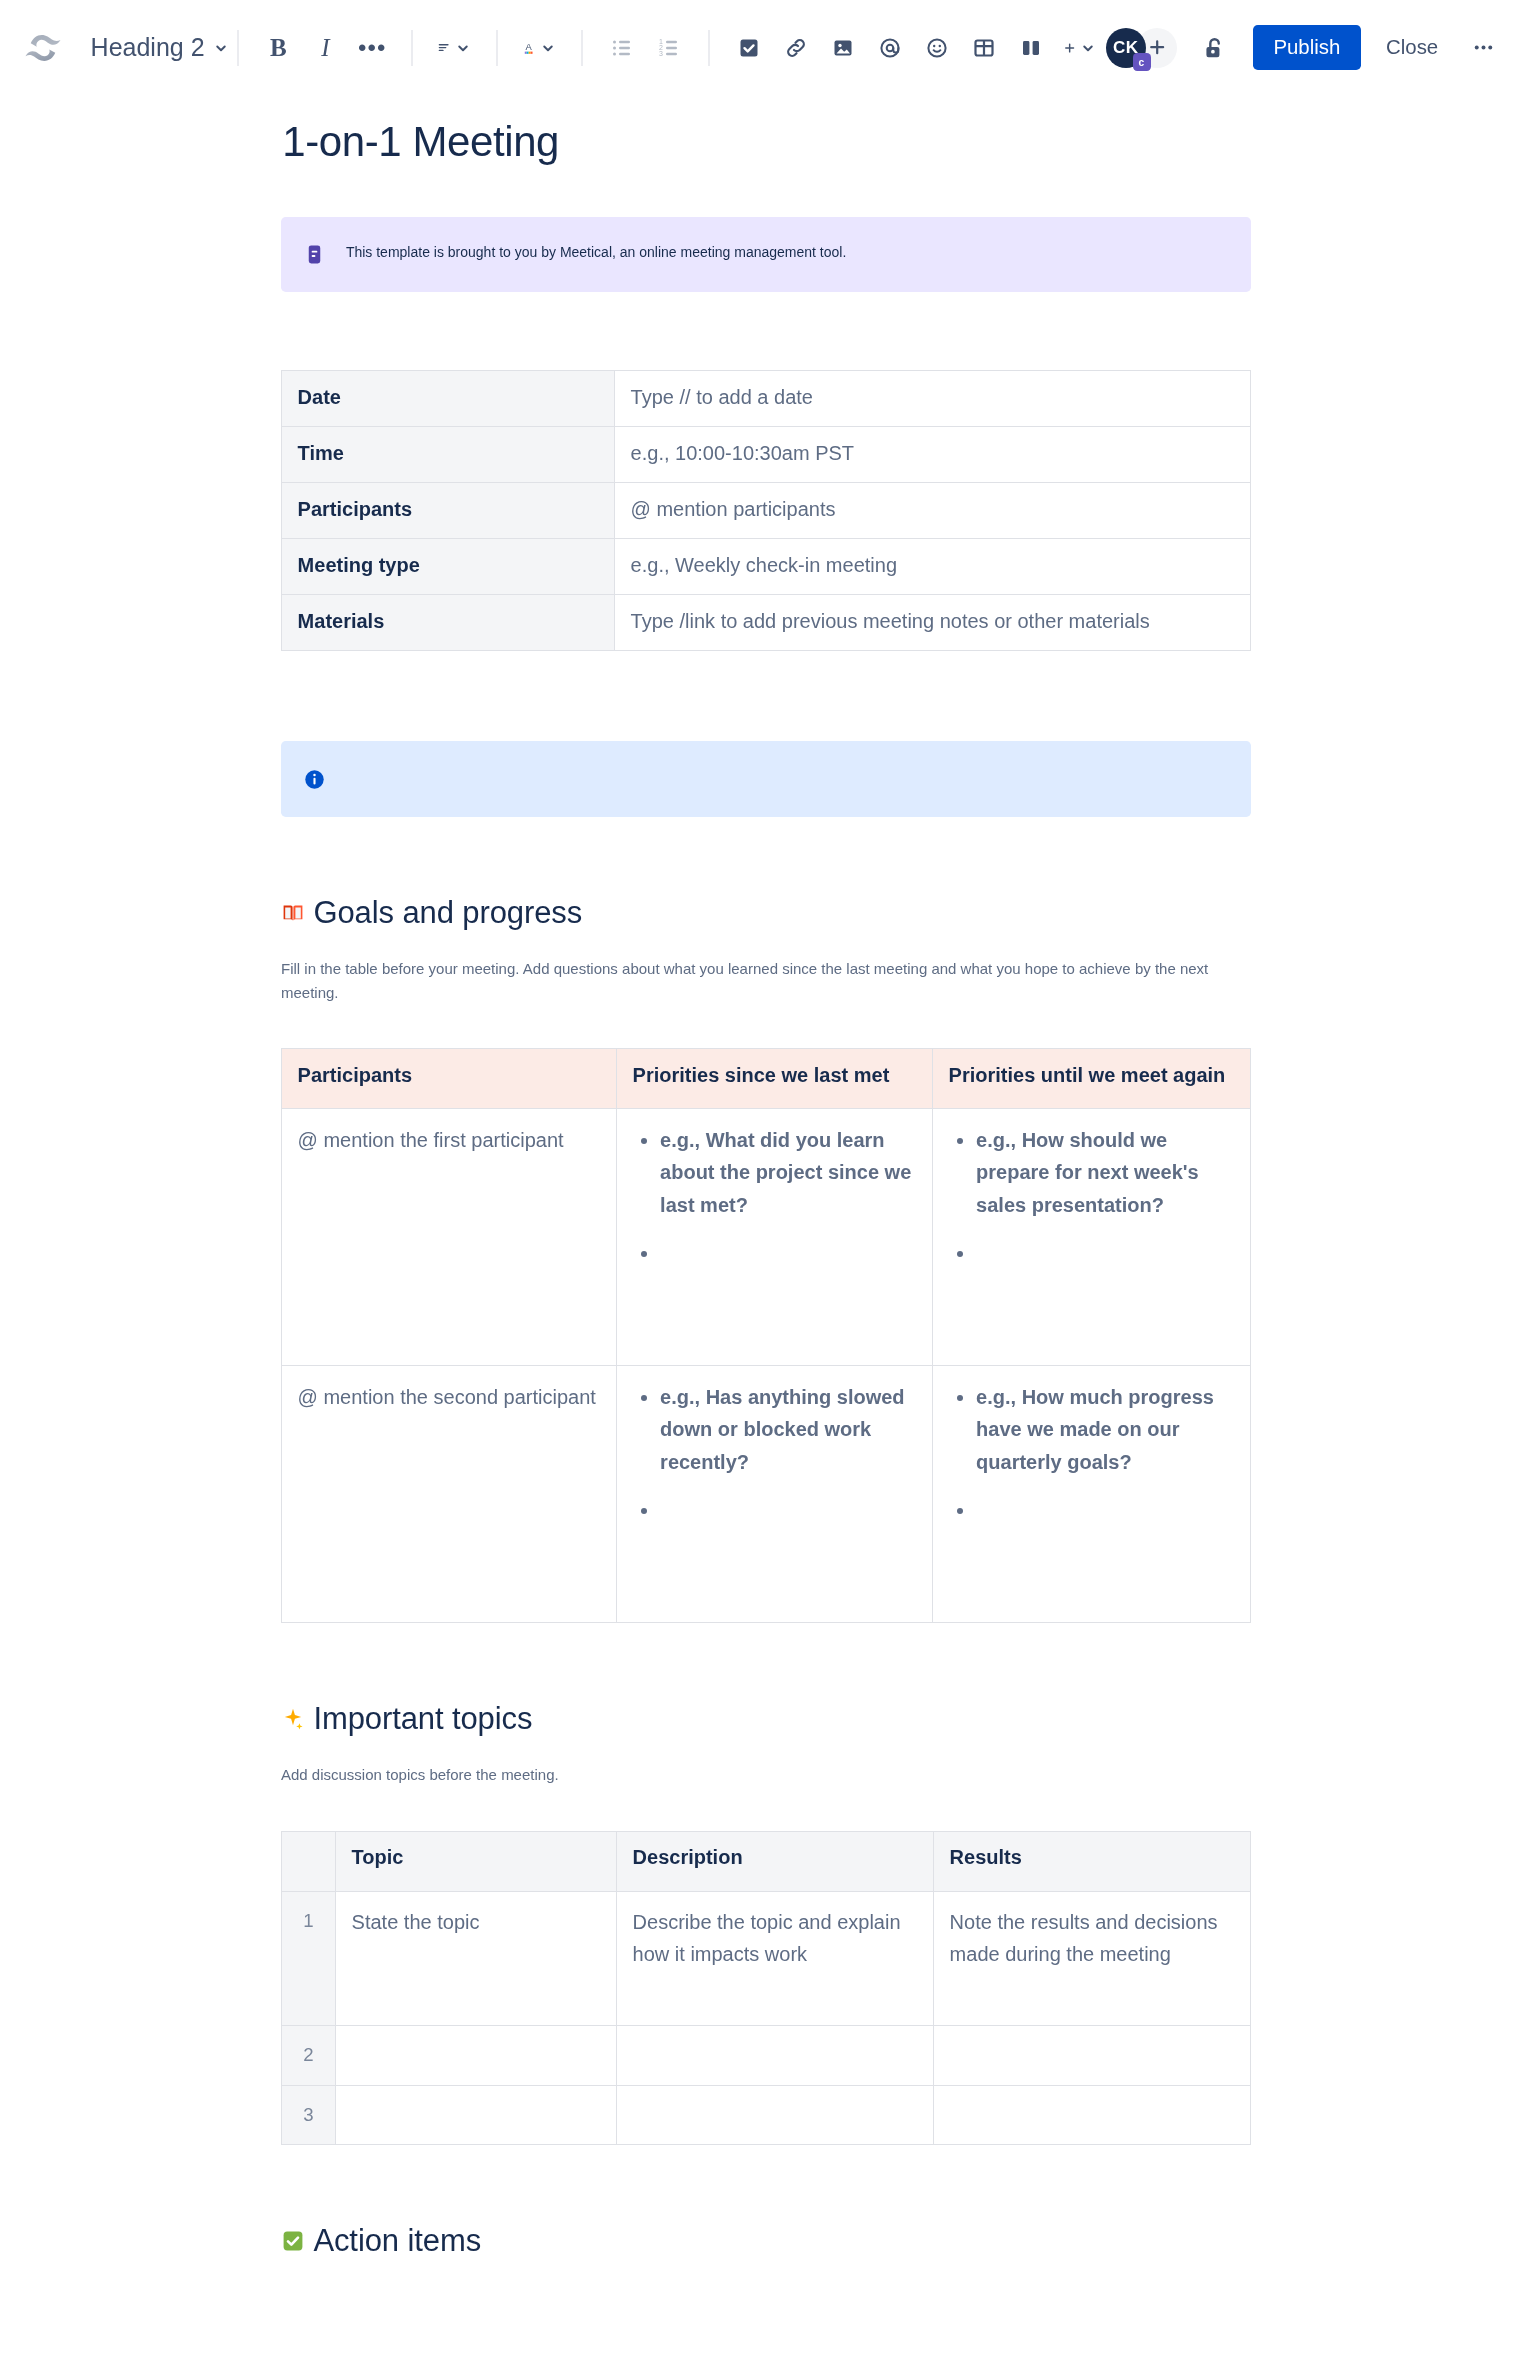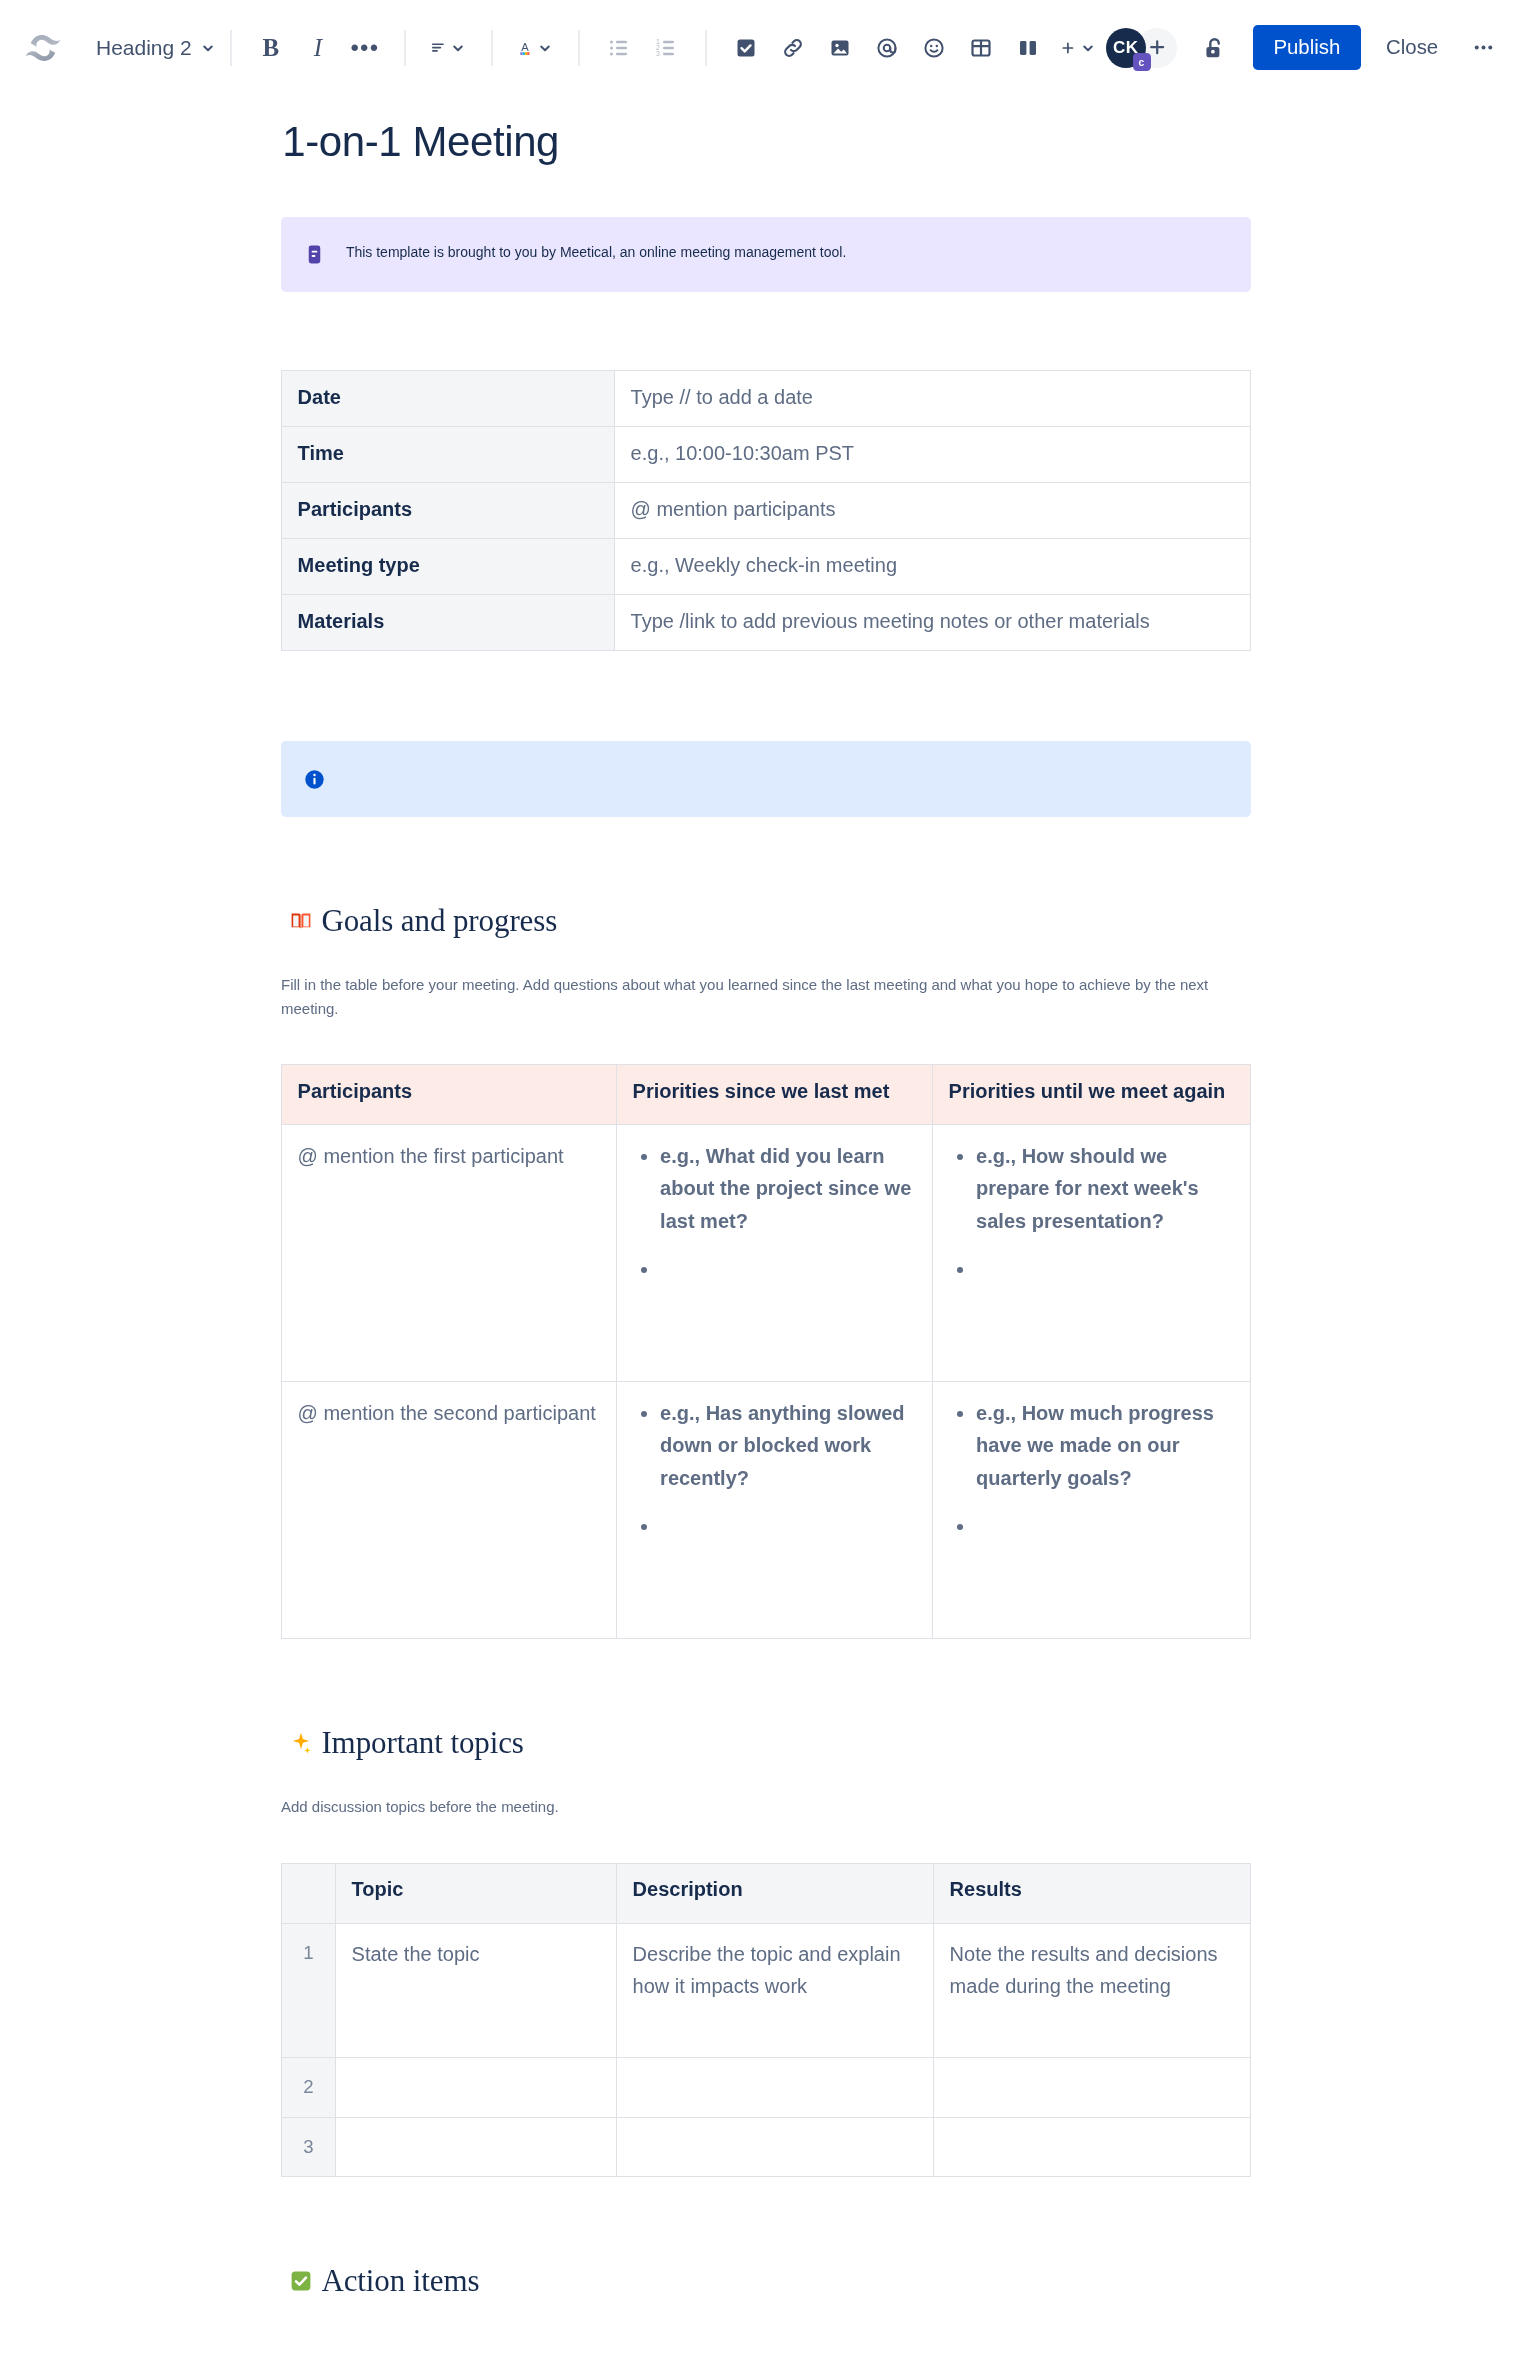--- a/index.html
+++ b/index.html
@@ -49,21 +49,21 @@
     gap: 3.6px;
     height: 47px;
     min-width: 47px;
     padding: 0 8.4px;
     border-radius: 4.8px;
     color: #42526E;
     cursor: pointer;
     box-sizing: border-box;
   }
   .tb-label {
-    font-size: 21px;
+    font-size: 25px;
     color: #42526E;
     white-space: nowrap;
     padding-right: 3.6px;
   }
   .chev { width: 18px; height: 18px; flex: none; }
 
   .bold-glyph { font-size: 25px; font-weight: bold; color:#42526E; font-family:"Liberation Serif", serif;}
   .ital-glyph { font-size: 25px; font-style: italic; color:#42526E; font-family:"Liberation Serif", serif;}
   .dots-glyph { font-size: 24px; color:#42526E; letter-spacing: 1.2px; line-height: 0.4;}
 
@@ -222,25 +222,24 @@
   .topics-table tr.r1 td { height: 134px; }
   .topics-table tr.r2 td, .topics-table tr.r3 td { height: 57px; }
   .topics-table .c-topic { width: 281px; }
   .topics-table .c-desc  { width: 317px; }
 
   
   .h2 {
     font-size: 31px;
     font-weight: 500;
     color: #172B4D;
-    margin: 8px;
+    margin: 0;
     display: flex;
     align-items: center;
     letter-spacing: -0.1px;
-    font-family: Liberation Serif, serif;
   }
   .h2-emoji {
     font-size: 25px;
     margin-right: 8.4px;
     line-height: 1;
     display: inline-flex;
     align-items: center;
   }
   .para {
     font-size: 15px;

